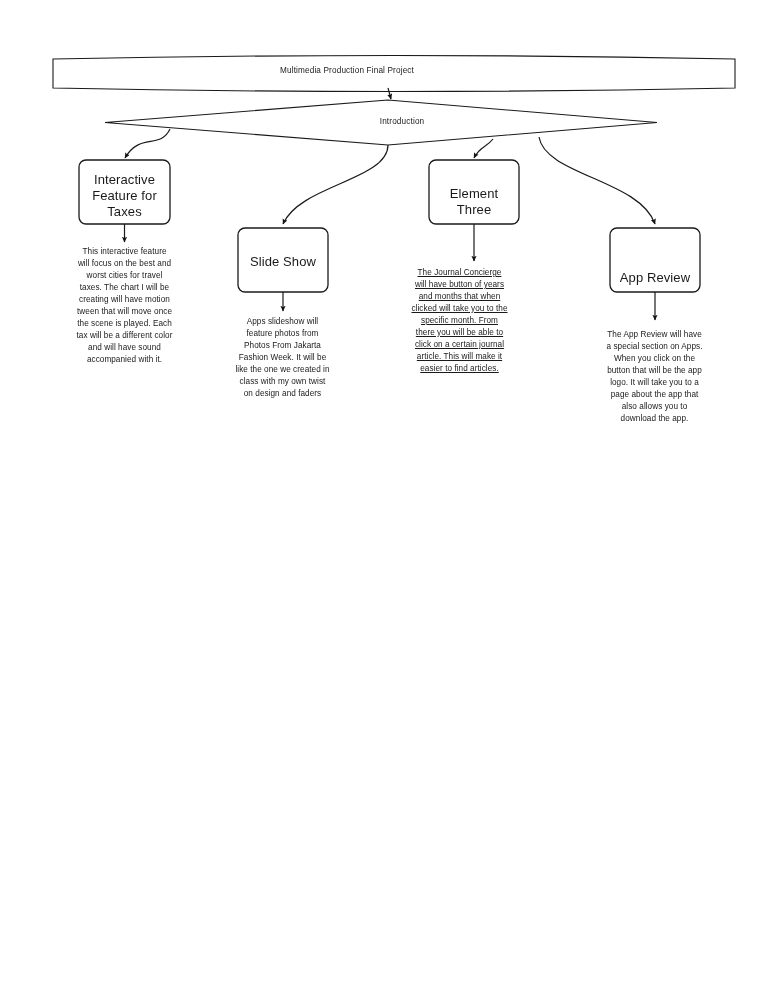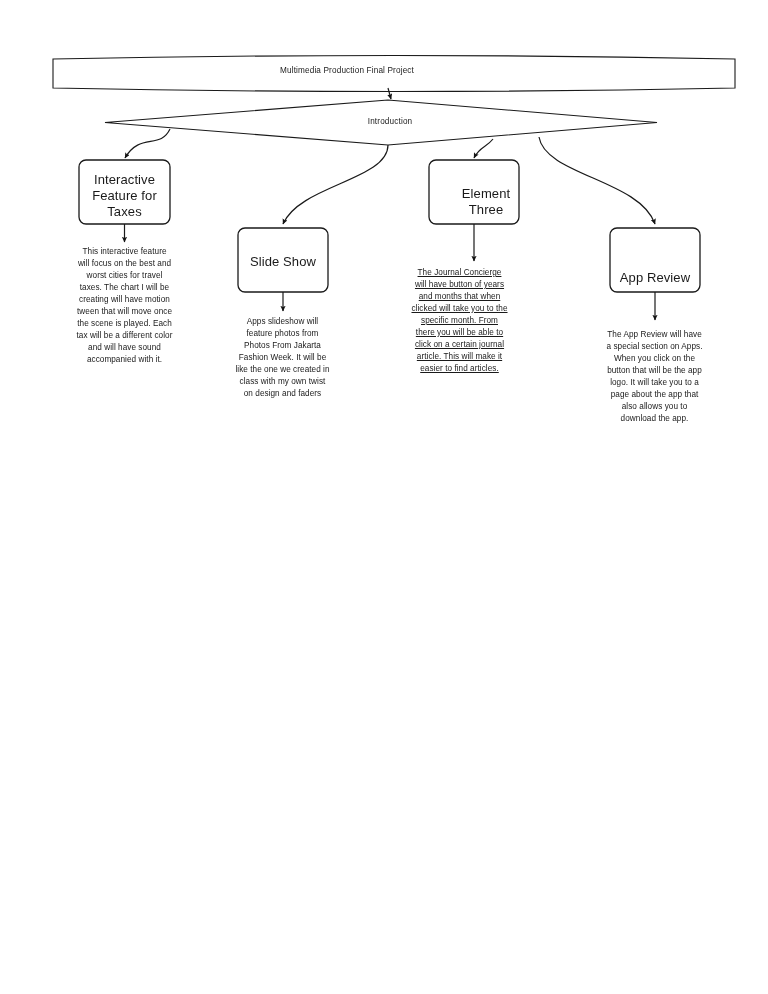--- a/index.html
+++ b/index.html
@@ -82,27 +82,27 @@
 
   <rect x="429" y="160" width="90" height="64" rx="7" ry="7" fill="#ffffff" stroke="#1a1a1a" stroke-width="1.3"></rect>
   <path d="M474,224 L474,261" fill="none" stroke="#1a1a1a" stroke-width="1.2" marker-end="url(#arrowhead)"></path>
 
   <rect x="610" y="228" width="90" height="64" rx="7" ry="7" fill="#ffffff" stroke="#1a1a1a" stroke-width="1.3"></rect>
   <path d="M655,292 L655,320" fill="none" stroke="#1a1a1a" stroke-width="1.2" marker-end="url(#arrowhead)"></path>
 </svg>
 
 <div class="node-label banner-label" style="left:53px; top:66px; width:588px;">Multimedia Production Final Project</div>
 
-<div class="node-label diamond-label" style="left:260px; top:117px; width:260px;">Introduction</div>
+<div class="node-label diamond-label" style="left:272px; top:117px; width:260px;">Introduction</div>
 
 <div class="node-label box-label" style="left:81px; top:172px; width:87px;">Interactive Feature for Taxes</div>
 
 <div class="node-label box-label" style="left:240px; top:254px; width:86px;">Slide Show</div>
 
-<div class="node-label box-label" style="left:431px; top:186px; width:86px;padding-left:12px;">Element Three</div>
+<div class="node-label box-label" style="left:431px; top:186px; width:86px;">Element Three</div>
 
 <div class="node-label box-label" style="left:612px; top:254px; width:86px;margin-top:16px;">App Review</div>
 
 <div class="desc-text" style="left:76px; top:246px; width:97px;">This interactive feature will focus on the best and worst cities for travel taxes. The chart I will be creating will have motion tween that will move once the scene is played. Each tax will be a different color and will have sound accompanied with it.</div>
 
 <div class="desc-text" style="left:234px; top:316px; width:97px;">Apps slideshow will feature photos from Photos From Jakarta Fashion Week. It will be like the one we created in class with my own twist on design and faders</div>
 
 <div class="desc-text" style="left:411px; top:267px; width:97px;text-decoration:underline;">The Journal Concierge will have button of years and months that when clicked will take you to the specific month. From there you will be able to click on a certain journal article. This will make it easier to find articles.</div>
 
 <div class="desc-text" style="left:606px; top:329px; width:97px;">The App Review will have a special section on Apps. When you click on the button that will be the app logo. It will take you to a page about the app that also allows you to download the app.</div>

